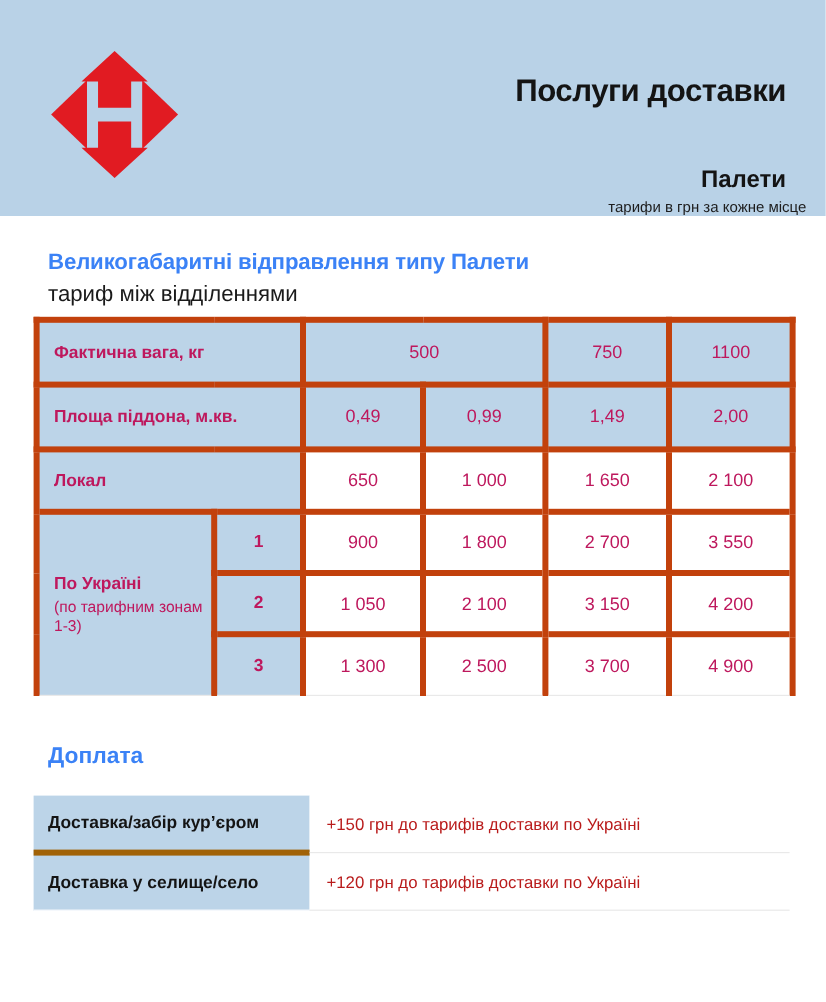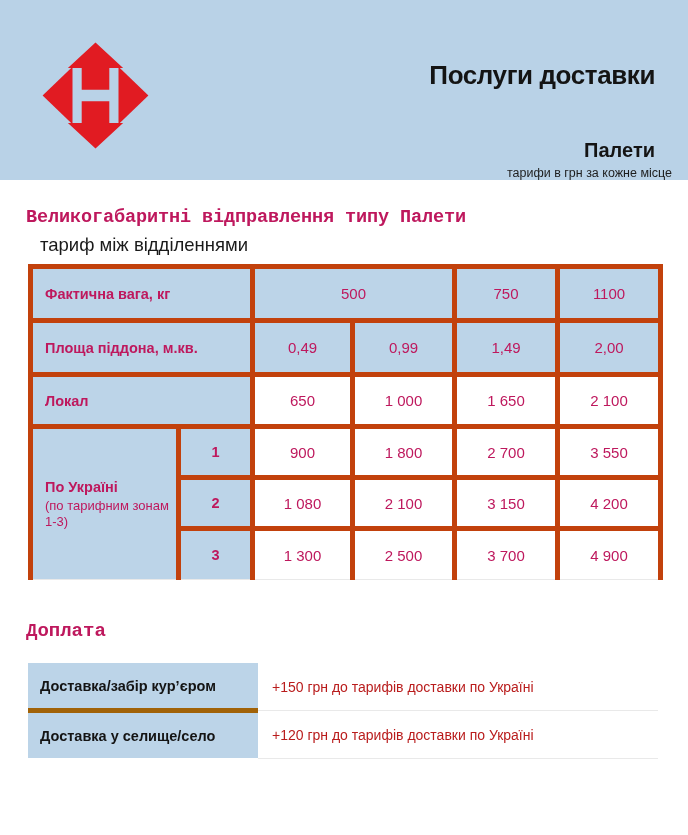--- a/index.html
+++ b/index.html
@@ -60,25 +60,24 @@
     font-size: 12.5px;
     font-weight: normal;
     color: #1d1d1d;
     line-height: 1;
     white-space: nowrap;
   }
 
   
   .section-title {
     position: absolute;
-    left: 26px;
-    font-weight: bold;
-    color: #be185d;
-    white-space: nowrap;
-    font-family: Liberation Mono, monospace;
+    left: 40px;
+    font-weight: bold;
+    color: #3b82f6;
+    white-space: nowrap;
   }
   .title-main-1 {
     top: 207px;
     font-size: 18.5px;
     letter-spacing: -0.1px;
   }
   .title-main-2 {
     position: absolute;
     left: 40px;
     top: 234px;
@@ -233,21 +232,21 @@
       </td>
       <td class="blue subzone">1</td>
       <td class="num">900</td>
       <td class="num">1 800</td>
       <td class="num">2 700</td>
       <td class="num">3 550</td>
     </tr>
 
     <tr class="r-z line-row">
       <td class="blue subzone">2</td>
-      <td class="num">1 080</td>
+      <td class="num">1 050</td>
       <td class="num">2 100</td>
       <td class="num">3 150</td>
       <td class="num">4 200</td>
     </tr>
 
     <tr class="r-z line-row">
       <td class="blue subzone">3</td>
       <td class="num">1 300</td>
       <td class="num">2 500</td>
       <td class="num">3 700</td>

